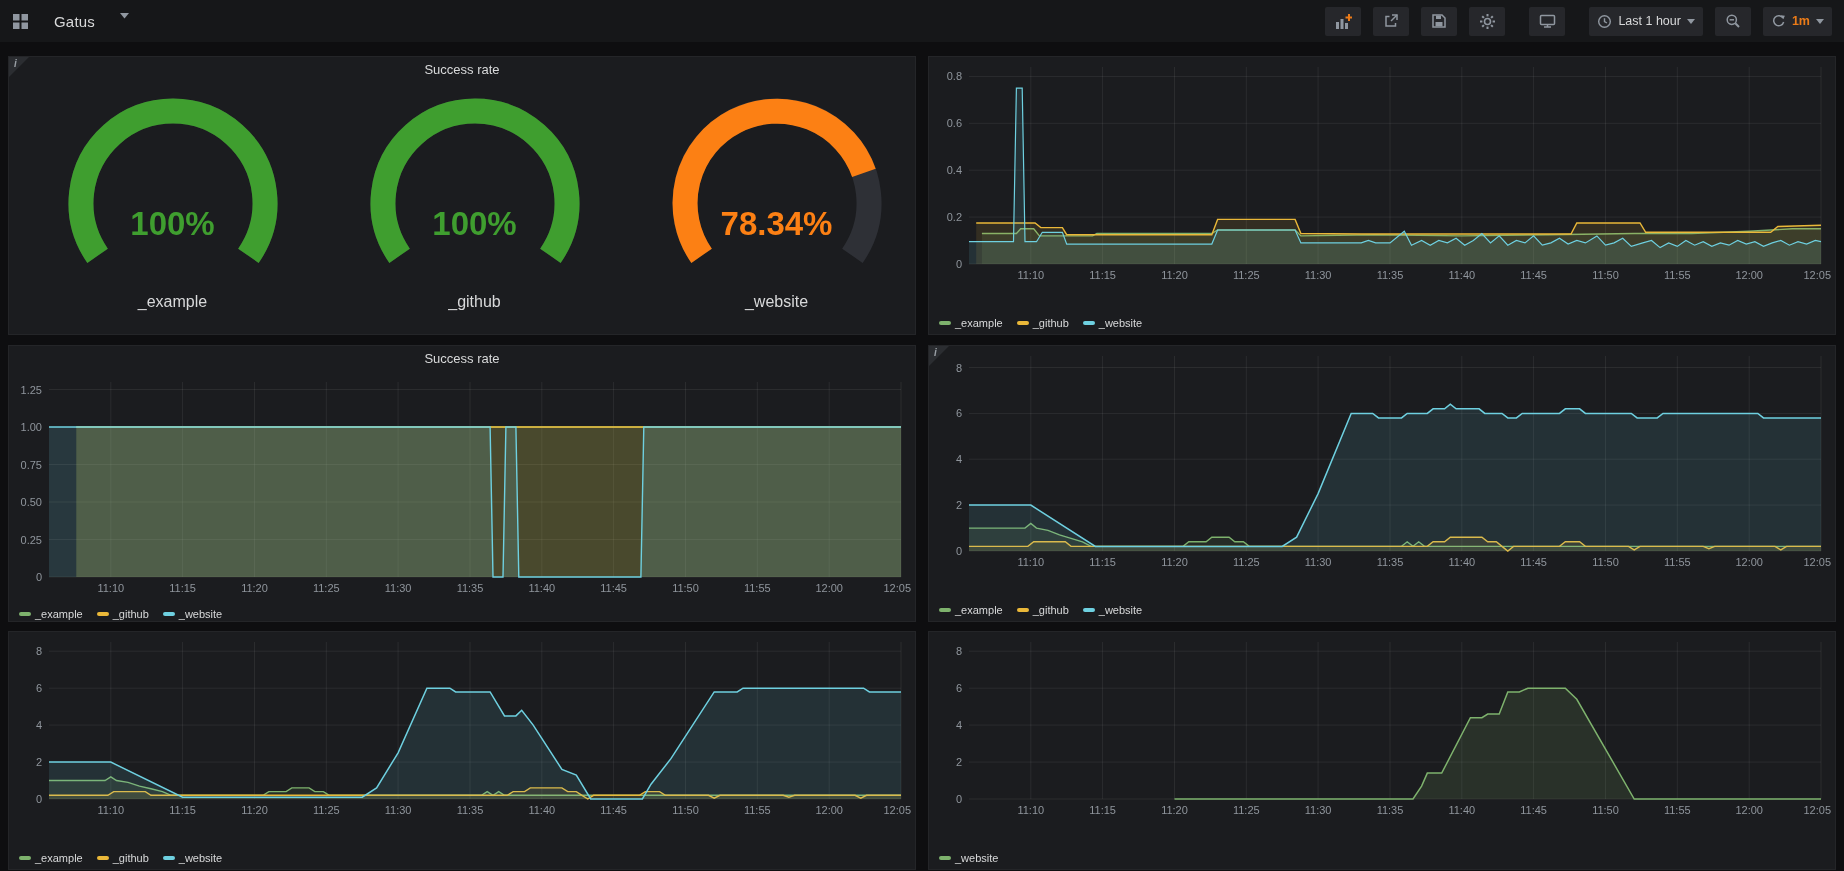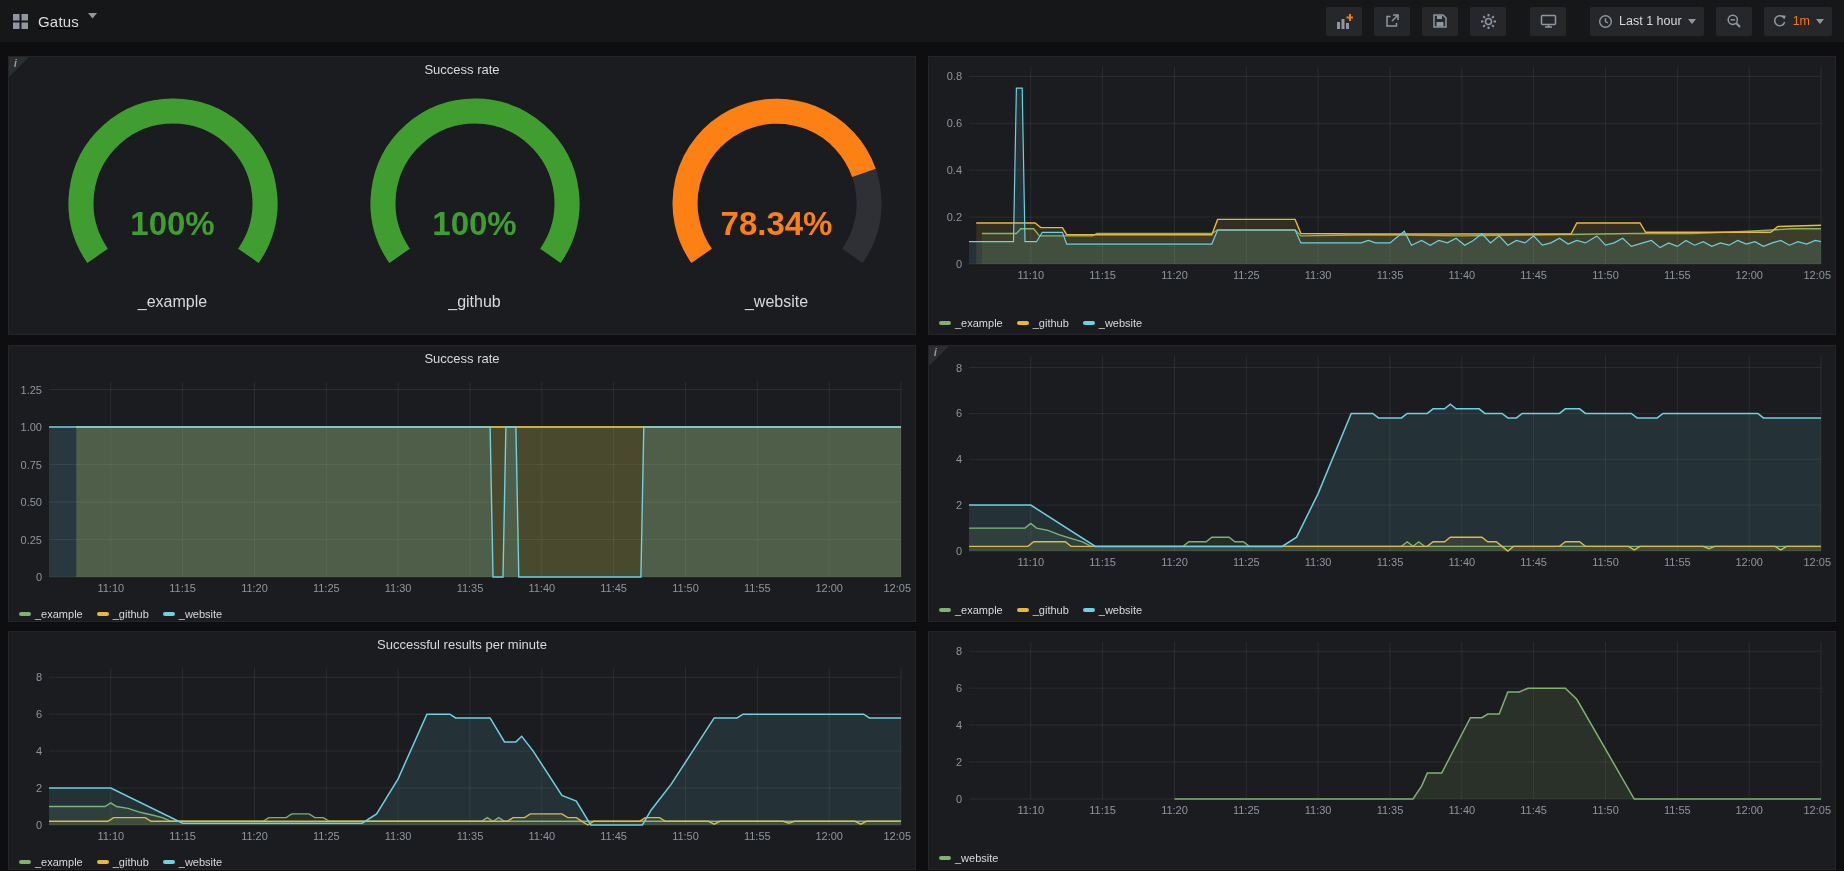--- a/index.html
+++ b/index.html
@@ -1,29 +1,29 @@
 <!DOCTYPE html>
 <html><head>
 <meta charset="utf-8">
 <style>
   html,body{margin:0;padding:0;background:#0e0e10;font-family:"Liberation Sans",sans-serif;}
   #app{position:relative;width:1844px;height:871px;background:#0e0e10;overflow:hidden;}
 
   
   .navbar{position:absolute;top:0;left:0;width:1844px;height:42px;background:#161719;
           display:flex;align-items:center;padding:0 12px;box-sizing:border-box;}
-  .nav-left{display:flex;gap:9px;cursor:pointer;text-decoration:underline;}
+  .nav-left{display:flex;gap:25px;cursor:pointer;}
   .nav-title{color:#d8d9da;font-size:15px;font-weight:500;letter-spacing:.2px;}
   .nav-right{margin-left:auto;display:flex;align-items:center;}
   .nav-btn{height:29px;min-width:36px;background:#26272b;border:none;border-radius:2px;
            display:flex;align-items:center;justify-content:center;gap:6px;margin-left:12px;
            padding:0 8px;cursor:pointer;box-sizing:border-box;}
   .nav-gap{width:12px;}
   .nav-btn .txt{color:#d8d9da;font-size:12.5px;}
-  .nav-btn .txt-orange{color:#eb7b18;font-size:12.5px;font-weight:normal;}
+  .nav-btn .txt-orange{color:#eb7b18;font-size:12.5px;font-weight:bold;}
   .icon{display:block;}
 
   
   .panel{position:absolute;background:#1b1c1f;border:1px solid rgba(255,255,255,0.045);
          box-sizing:border-box;display:flex;flex-direction:column;}
   .panel-header{height:26px;line-height:26px;text-align:center;color:#d8d9da;font-size:13px;
                 font-weight:500;flex:0 0 auto;cursor:pointer;}
   .chart{flex:1 1 auto;position:relative;}
   .legend{height:22px;flex:0 0 auto;display:flex;align-items:center;padding-left:10px;gap:14px;}
   .legend-item{display:flex;align-items:center;gap:4px;cursor:pointer;}
@@ -353,21 +353,20 @@
           <span>_github</span>
         </span>
         <span class="legend-item">
           <span class="swatch" style="background:#6ED0E0"></span>
           <span>_website</span>
         </span>
       </div>
   </div>
 
   <div class="panel" style="left:8px;top:631px;width:908px;height:239px;">
-    <div class="panel-header">Successful results per minute</div>
     <div class="chart"><svg width="906" height="189">
           <line class="grid" x1="40" y1="167.0" x2="892" y2="167.0"></line>
           <text class="tick" x="33" y="171.0" text-anchor="end">0</text>
           <line class="grid" x1="40" y1="130.1" x2="892" y2="130.1"></line>
           <text class="tick" x="33" y="134.1" text-anchor="end">2</text>
           <line class="grid" x1="40" y1="93.1" x2="892" y2="93.1"></line>
           <text class="tick" x="33" y="97.1" text-anchor="end">4</text>
           <line class="grid" x1="40" y1="56.2" x2="892" y2="56.2"></line>
           <text class="tick" x="33" y="60.2" text-anchor="end">6</text>
           <line class="grid" x1="40" y1="19.2" x2="892" y2="19.2"></line>

